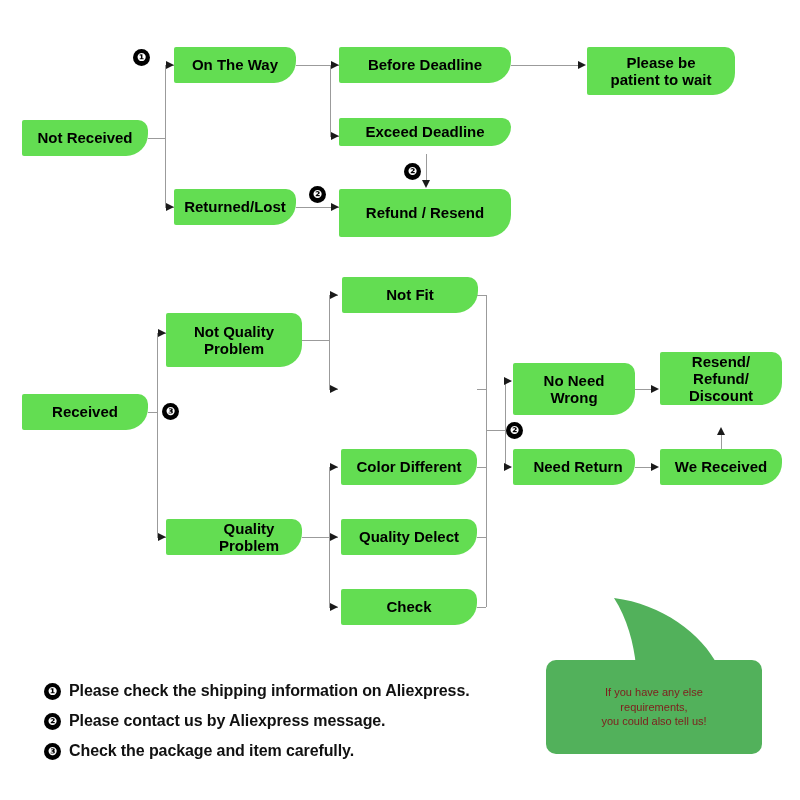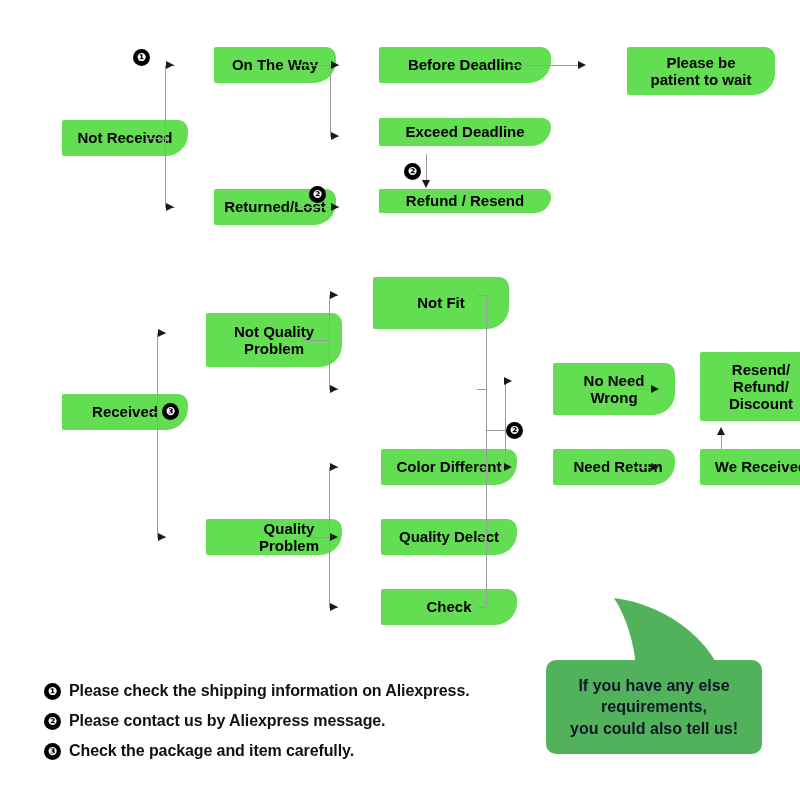--- a/index.html
+++ b/index.html
@@ -28,21 +28,20 @@
     line-height: 1.15;
     display: flex;
     align-items: center;
     justify-content: center;
     text-align: center;
     box-sizing: border-box;
     padding: 2px 6px;
     
     border-radius: 2px 10px 22px 2px;
     white-space: pre-line;
-    margin-left: 40px;
   }
 
   
   .hline {
     position: absolute;
     height: 0;
     border-top: 1.6px solid #9b9b9b;
   }
   .vline {
     position: absolute;
@@ -139,23 +138,23 @@
     top: 64px;
     width: 216px;
     height: 94px;
     background: #52b15b;
     border-radius: 10px;
     display: flex;
     align-items: center;
     justify-content: center;
   }
   #bubble-text {
-    color: #0f172a;
-    font-size: 16px;
-    font-weight: bold;
+    color: #7f1d1d;
+    font-size: 11px;
+    font-weight: normal;
     line-height: 1.35;
     text-align: center;
     white-space: pre-line;
     padding: 0 8px;
   }
   #bubble-tail {
     position: absolute;
     left: 48px;
     top: 0;
     width: 130px;
@@ -191,21 +190,21 @@
   <div class="arrow-r" style="left:331px; top:131.5px;"></div>
 
   <div class="hline" style="left:296px; top:207px; width:43px;"></div>
   <div class="arrow-r" style="left:331px; top:202.5px;"></div>
   <div class="badge" style="left:309px; top:186px;">❷</div>
 
   <div class="node" style="left:339px; top:47px; width:172px; height:36px;">Before Deadline</div>
 
   <div class="node" style="left:339px; top:118px; width:172px; height:28px;">Exceed Deadline</div>
 
-  <div class="node" style="left:339px; top:189px; width:172px; height:24px;">Refund / Resend</div>
+  <div class="node" style="left:339px; top:189px; width:172px; height:48px;">Refund / Resend</div>
 
   <div class="vline" style="left:426px; top:154px; height:27px;"></div>
   <div class="arrow-d" style="left:421.5px; top:180px;"></div>
   <div class="badge" style="left:404px; top:163px;">❷</div>
 
   <div class="hline" style="left:511px; top:65px; width:67px;"></div>
   <div class="arrow-r" style="left:578px; top:60.5px;"></div>
 
   <div class="node" style="left:587px; top:47px; width:148px; height:48px;">Please be
 patient to wait</div>
@@ -236,21 +235,21 @@
 
   <div class="hline" style="left:302px; top:537px; width:27px;"></div>
   <div class="vline" style="left:329px; top:467px; height:140px;"></div>
   <div class="hline" style="left:329px; top:467px; width:9px;"></div>
   <div class="arrow-r" style="left:330px; top:462.5px;"></div>
   <div class="hline" style="left:329px; top:537px; width:9px;"></div>
   <div class="arrow-r" style="left:330px; top:532.5px;"></div>
   <div class="hline" style="left:329px; top:607px; width:9px;"></div>
   <div class="arrow-r" style="left:330px; top:602.5px;"></div>
 
-  <div class="node" style="left:333px; top:277px; width:136px; height:52px;">Not Fit</div>
+  <div class="node" style="left:342px; top:277px; width:136px; height:36px;">Not Fit</div>
 
 
   <div class="node" style="left:341px; top:519px; width:136px; height:36px;">Quality Delect</div>
 
   <div class="node" style="left:341px; top:449px; width:136px; height:36px;">Color Different</div>
 
   <div class="node" style="left:341px; top:589px; width:136px; height:36px;">Check</div>
 
   <div class="hline" style="left:477px; top:295px; width:9px;"></div>
   <div class="hline" style="left:477px; top:389px; width:9px;"></div>
@@ -271,21 +270,21 @@
 Wrong</div>
 
   <div class="node" style="left:513px; top:449px; width:122px; height:36px;padding-left:14px;">Need Return</div>
 
   <div class="hline" style="left:635px; top:389px; width:16px;"></div>
   <div class="arrow-r" style="left:651px; top:384.5px;"></div>
 
   <div class="hline" style="left:635px; top:467px; width:16px;"></div>
   <div class="arrow-r" style="left:651px; top:462.5px;"></div>
 
-  <div class="node" style="left:660px; top:352px; width:122px; height:69px;">Resend/
+  <div class="node" style="left:660px; top:352px; width:122px; height:53px;">Resend/
 Refund/
 Discount</div>
 
   <div class="node" style="left:660px; top:449px; width:122px; height:36px;">We Received</div>
 
   <div class="vline" style="left:721px; top:435px; height:14px;"></div>
   <div class="arrow-u" style="left:716.5px; top:427px;"></div>
 
   <div id="legend">
     <div class="legend-row">

